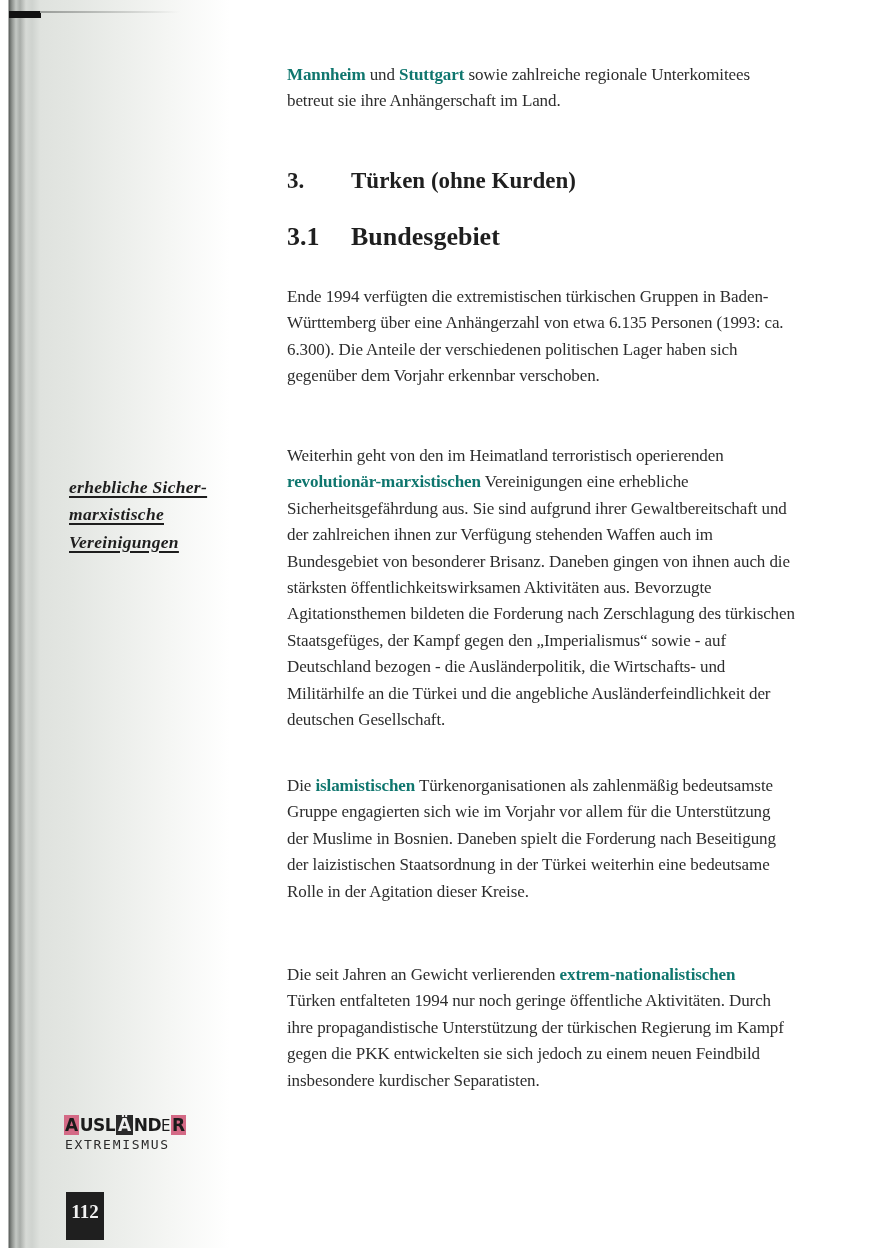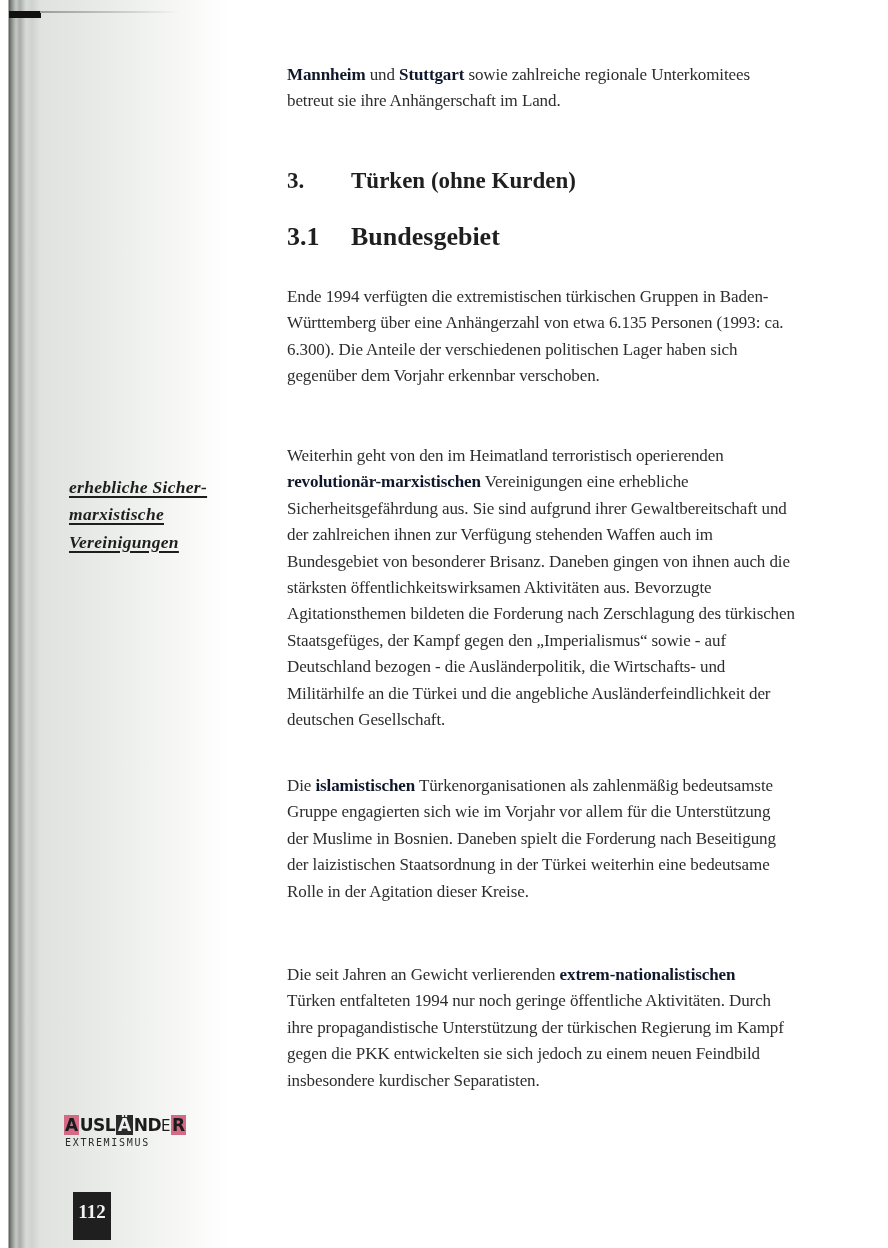--- a/index.html
+++ b/index.html
@@ -48,21 +48,21 @@
       top: 0;
       width: 510px;
     }
     p.body {
       margin: 0;
       font-size: 17px;
       line-height: 26.4px;
       letter-spacing: -0.1px;
       color: #2d2d2d;
     }
-    b { color: #0f172a; }
+    b { color: #0f766e; }
     .h {
       display: flex;
       font-weight: bold;
       color: #1f1f1f;
       margin: 0;
     }
     .h .num { width: 64px; }
     .h1 { font-size: 23px; }
     .h2 { font-size: 26px; }
 
@@ -112,21 +112,21 @@
       margin-left: 1px;
     }
     .logo-word .box-a {
       background: #2a2a2a;
       color: #f0f0f0;
       padding: 0 2px;
       margin: 0 1px;
     }
     .logo-sub {
       font-family: "DejaVu Sans Mono", monospace;
-      font-size: 10px;
+      font-size: 13px;
       letter-spacing: 1.7px;
       color: #2b2b2b;
       margin-top: 2px;
       padding-left: 3px;
     }
     .page-num {
       position: absolute;
       left: 66px;
       top: 1192px;
       width: 38px;
@@ -134,21 +134,20 @@
       background: #1f1f1f;
       color: #f2f2f2;
       font-family: "Liberation Serif", serif;
       font-weight: bold;
       font-size: 19px;
       display: flex;
       align-items: flex-start;
       justify-content: center;
       padding-top: 9px;
       box-sizing: border-box;
-      margin-left: 7px;
     }
   </style>
 </head>
 <body>
 
 <div class="gutter"></div>
 <div class="gutter-top-edge"></div>
 <div class="gutter-top-line"></div>
 
 <div class="main">

